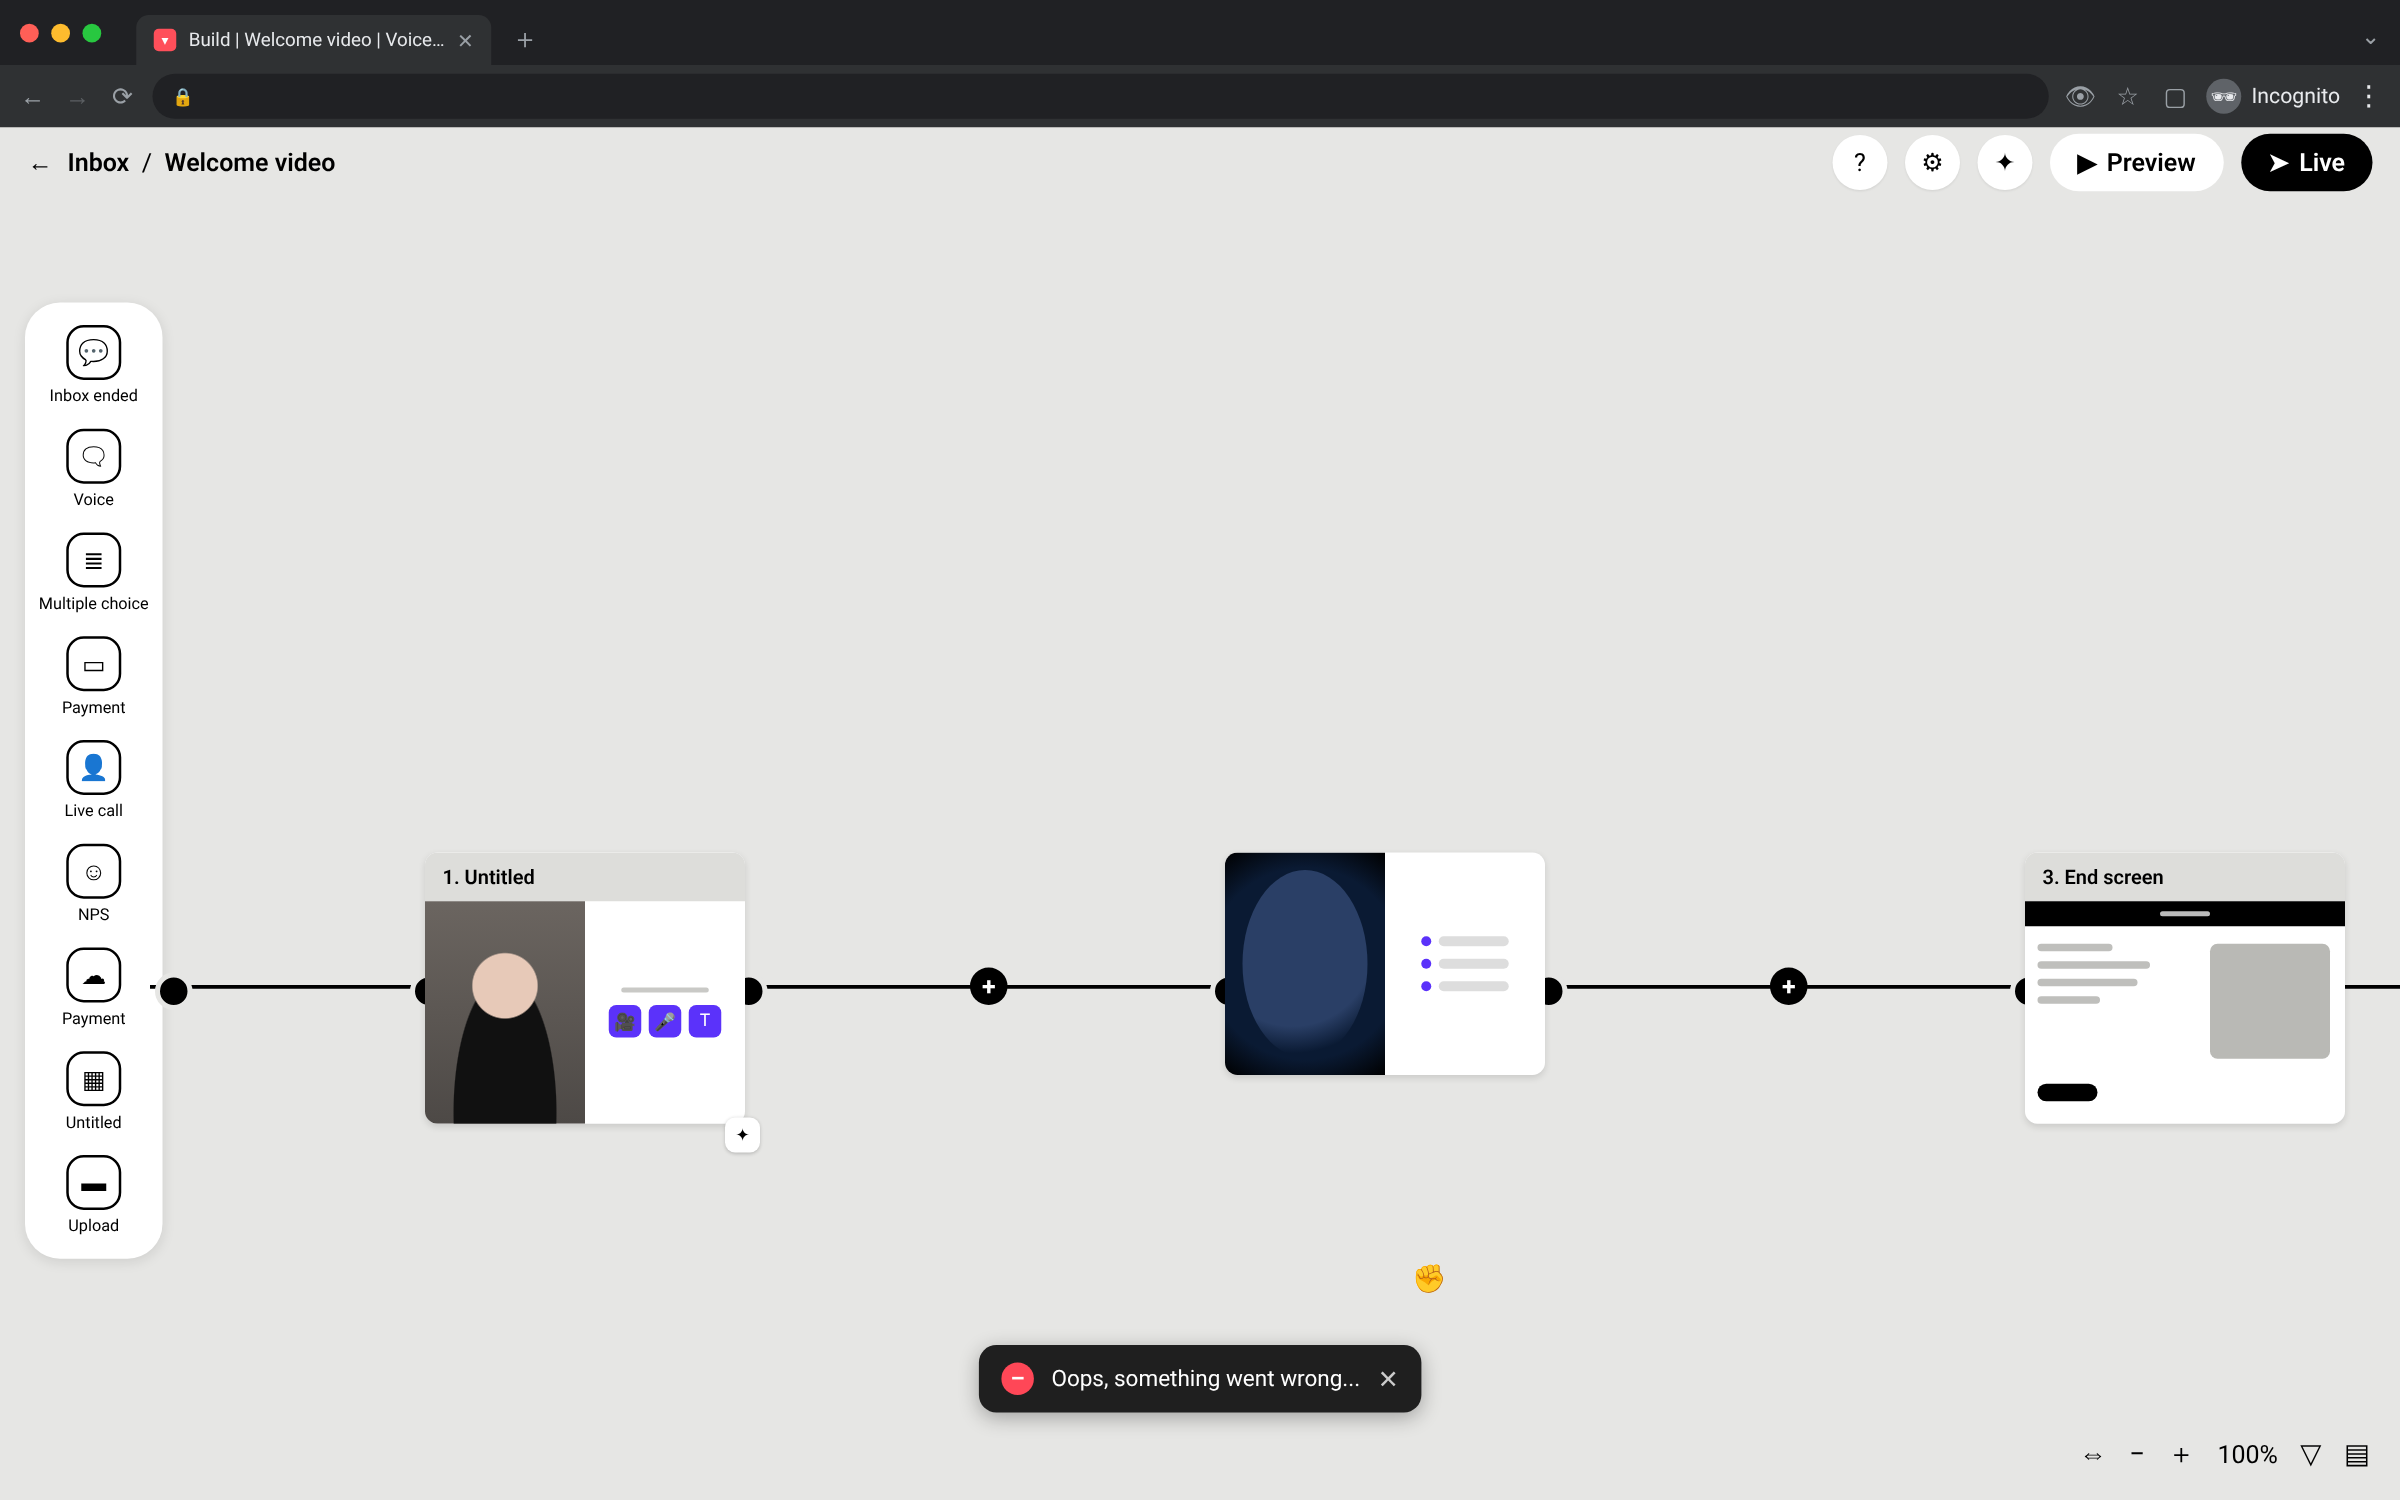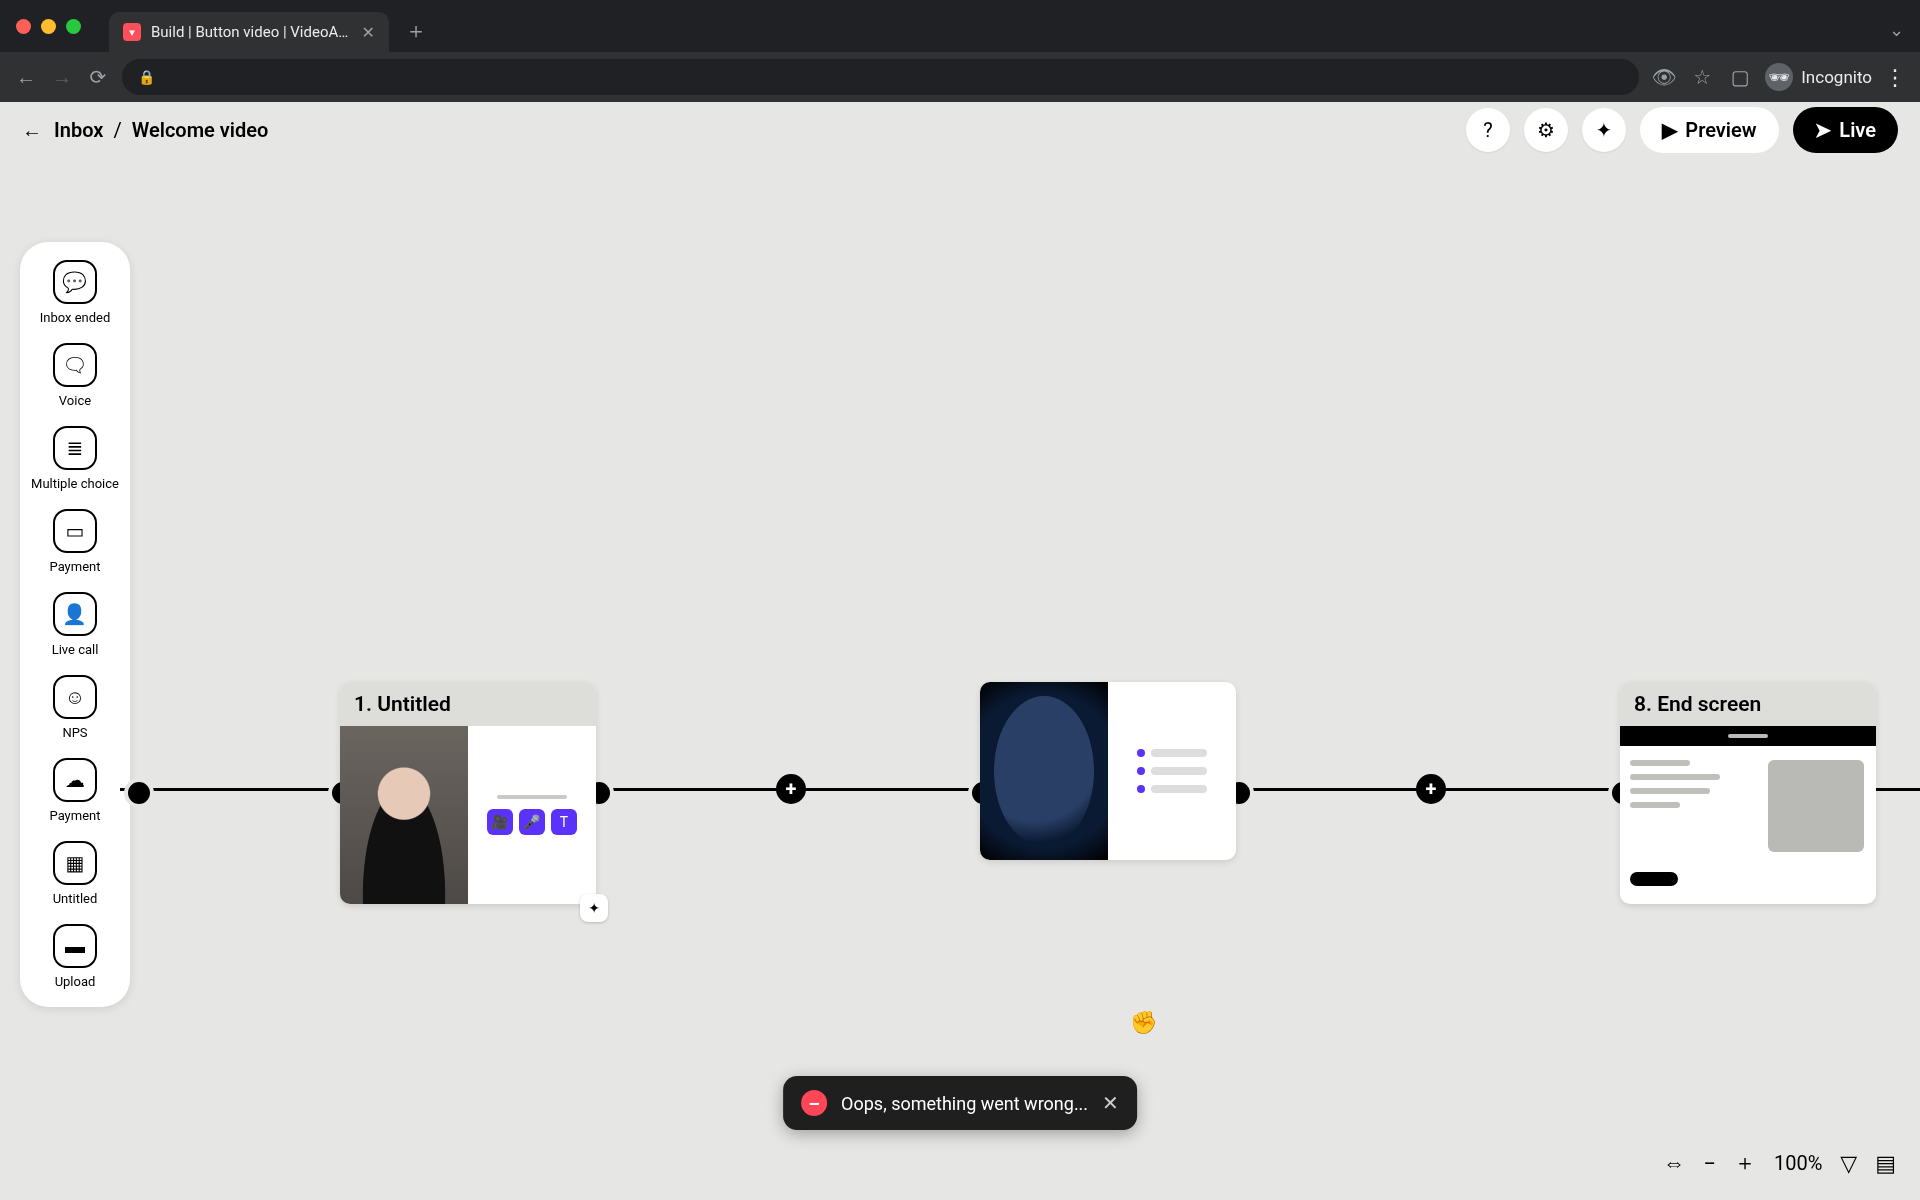--- a/index.html
+++ b/index.html
@@ -130,21 +130,21 @@
     position:absolute; top:672px; width:30px; height:30px; border-radius:50%;
     background:#000; color:#fff; display:flex; align-items:center; justify-content:center;
     font-size:20px; font-weight:700;
   }
 
   .node {
     position:absolute; width:256px; background:#fff; border-radius:10px;
     box-shadow:0 2px 6px rgba(0,0,0,.12); overflow:hidden;
   }
   .node .nh {
-    background:var(--node-header); font-size:21px; font-weight:600;
+    background:var(--node-header); font-size:16px; font-weight:600;
     padding:10px 14px;
   }
   .node .body { height:178px; display:flex; }
   .thumb { width:128px; height:178px; }
   .thumb.person {
     background: radial-gradient(circle at 50% 38%, #e7c9b8 0 20%, transparent 21%),
                 radial-gradient(ellipse at 50% 95%, #111 0 45%, transparent 46%),
                 linear-gradient(#6b6560,#4d4946);
   }
   .thumb.earth {
@@ -205,21 +205,21 @@
 <body>
 
 <div class="chrome-top">
   <div class="traffic">
     <div class="tl red"></div>
     <div class="tl yellow"></div>
     <div class="tl green"></div>
   </div>
   <div class="tab">
     <span class="favicon">▾</span>
-    <span>Build | Button video | VideoA…</span>
+    <span>Build | Welcome video | Voice…</span>
     <span class="close">✕</span>
   </div>
   <span class="newtab">＋</span>
   <span class="chev">⌄</span>
 </div>
 
 <div class="url-row">
   <span class="nav-ico">←</span>
   <span class="nav-ico" style="opacity:.4">→</span>
   <span class="nav-ico">⟳</span>
@@ -347,21 +347,21 @@
             </div>
           <div class="mc-row">
               <span class="bullet"></span>
               <span class="bar"></span>
             </div>
         </div>
       </div>
     </div>
 
     <div class="node end" style="left:1620px; top:580px">
-      <div class="nh">8. End screen</div>
+      <div class="nh">3. End screen</div>
       <div class="body">
         <div class="end-top"></div>
         <div class="end-grid">
           <div class="end-left">
             <div class="eg w1"></div>
               <div class="eg w2"></div>
               <div class="eg w3"></div>
               <div class="eg w4"></div>
           </div>
           <div class="end-right"></div>

